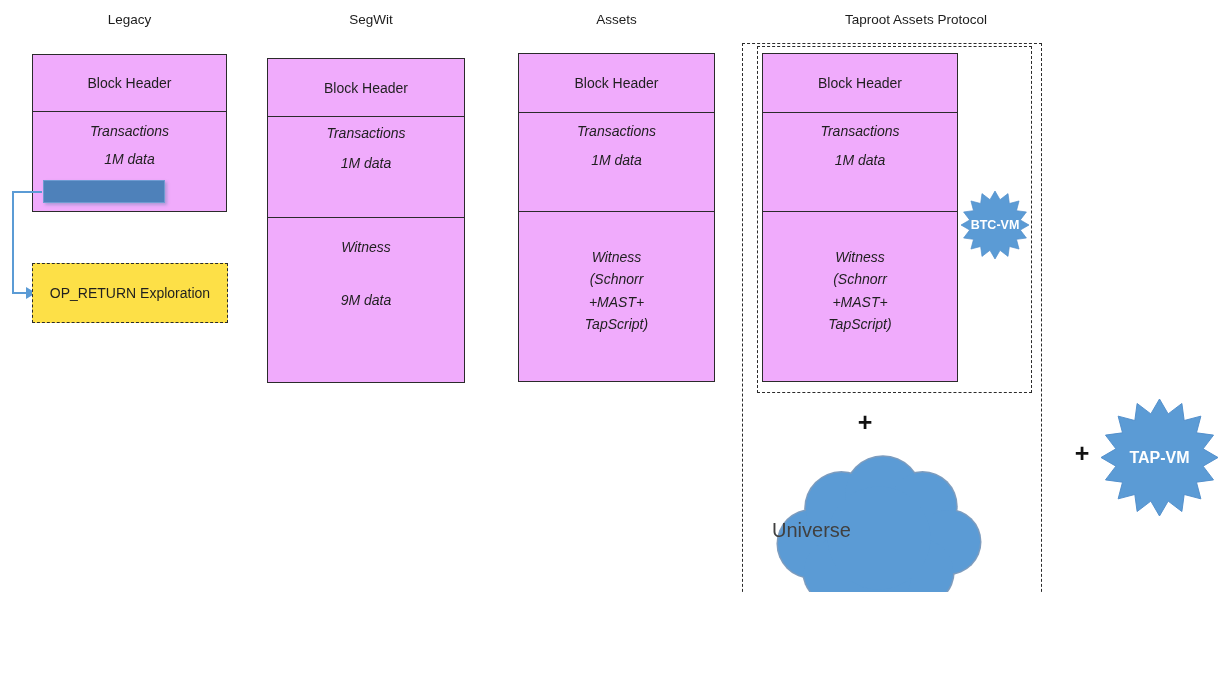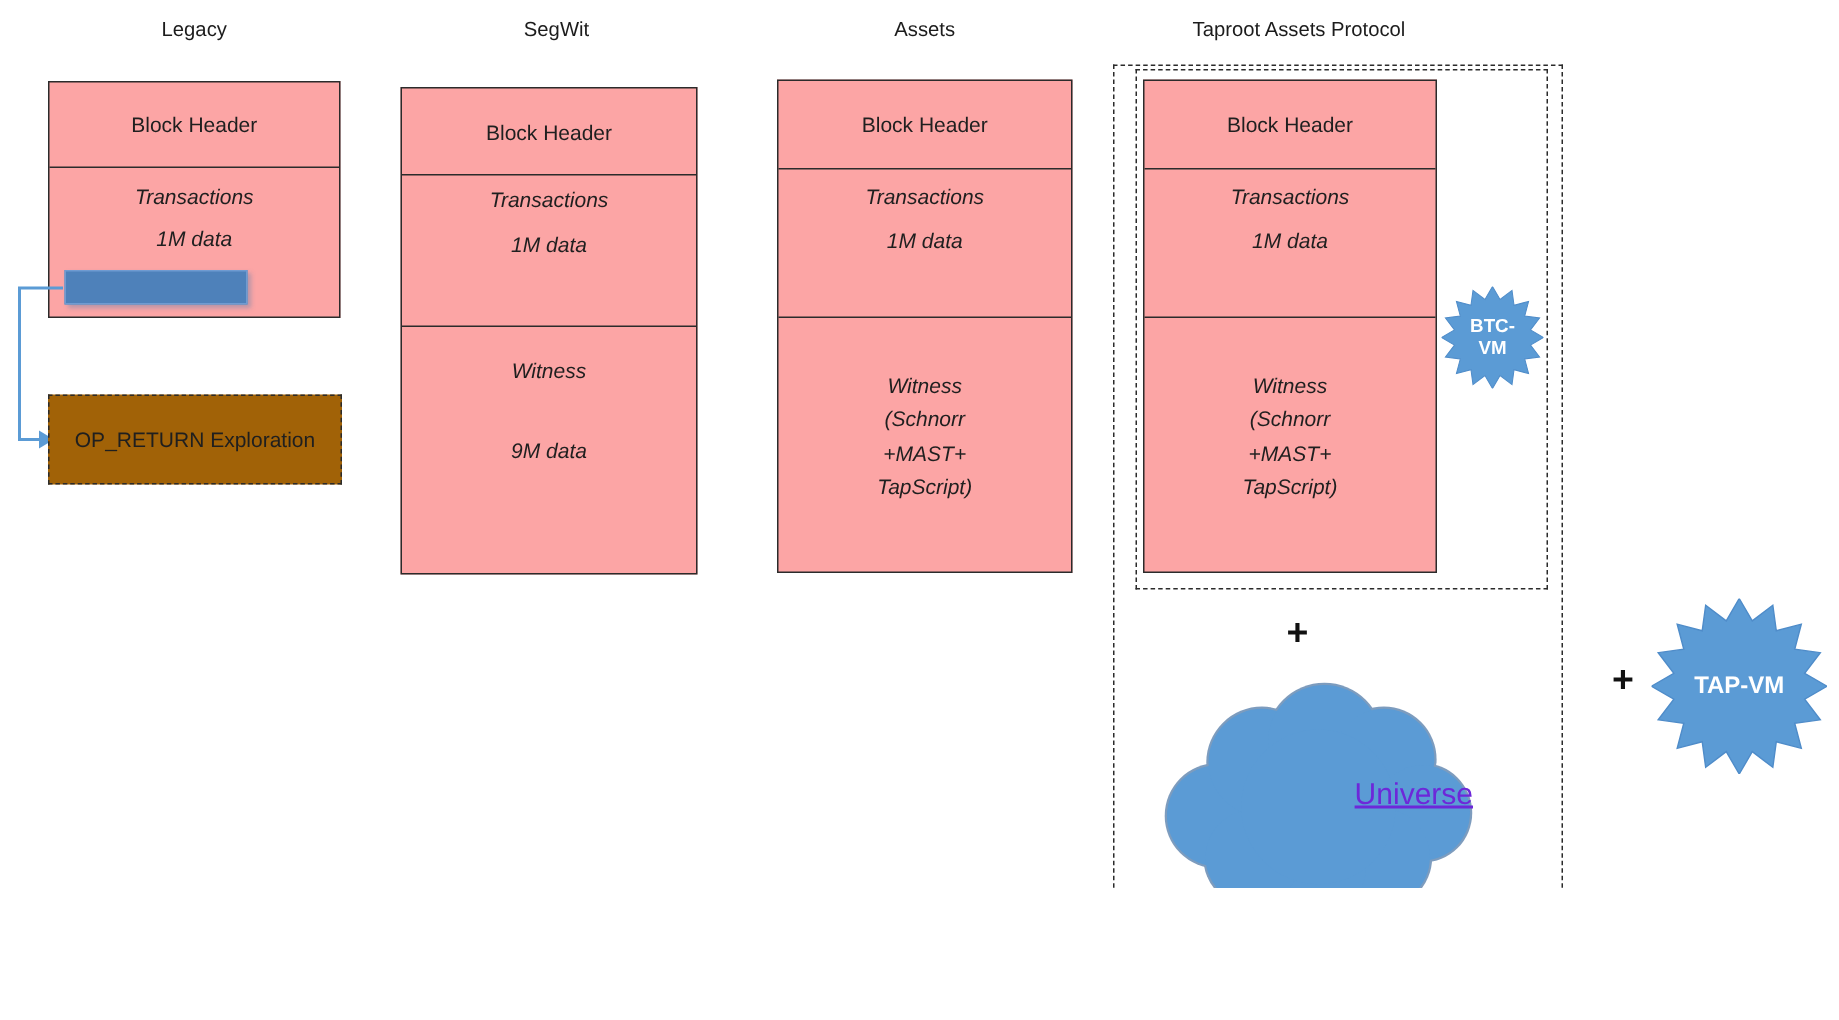--- a/index.html
+++ b/index.html
@@ -1,47 +1,47 @@
 <!DOCTYPE html>
 <html><head>
 <meta charset="utf-8">
 <style>
   html,body{margin:0;padding:0;background:#fff;}
   .canvas{position:relative;width:1226px;height:592px;background:#fff;overflow:hidden;
           font-family:"Liberation Sans",sans-serif;color:#1f1f1f;}
   .col-title{position:absolute;top:12px;text-align:center;font-size:13.5px;color:#1c1c1c;}
-  .block{position:absolute;background:#fca5a5;border:1.6px solid #2b2b2b;box-sizing:border-box;}
+  .block{position:absolute;background:#f0abfc;border:1.6px solid #2b2b2b;box-sizing:border-box;}
   .sec{position:relative;box-sizing:border-box;text-align:center;font-size:14px;}
   .sec + .sec{border-top:1.6px solid #2b2b2b;font-style:italic;}
   .sec-center{display:flex;align-items:center;justify-content:center;}
   .line{line-height:16px;}
   .dashed-box{position:absolute;border:1.6px dashed #2b2b2b;box-sizing:border-box;background:transparent;}
-  .opreturn{display:flex;align-items:center;justify-content:center;font-size:14px;background:#a16207;}
+  .opreturn{display:flex;align-items:center;justify-content:center;font-size:14px;background:#fde047;}
   .data-bar{position:absolute;left:10px;top:68px;width:120px;height:21px;background:#4e81ba;
             border:1px solid #6f9bd1;box-shadow:2px 2px 3px rgba(100,130,170,0.45);}
   .overlay{position:absolute;left:0;top:0;pointer-events:none;}
   .star{position:absolute;}
   .star svg{position:absolute;left:0;top:0;}
-  .star-label{position:absolute;left:0;top:0;width:100%;height:100%;display:flex;flex-direction:column;
+  .star-label{position:absolute;left:0;top:0;width:100%;height:100%;display:flex;flex-direction:row;
               align-items:center;justify-content:center;color:#fff;font-weight:600;}
   .cloud{position:absolute;}
   .cloud-label{position:absolute;left:0;top:0;width:100%;height:100%;display:flex;align-items:center;
-               justify-content:flex-end;color:#6d28d9;font-size:20px;text-decoration:underline;}
+               justify-content:flex-start;color:#404040;font-size:20px;}
   .plus{position:absolute;width:40px;text-align:center;font-size:25px;font-weight:700;color:#111;line-height:26px;}
   .witness-multi{display:flex;flex-direction:column;align-items:center;padding-top:34px;line-height:22.4px;}
 </style>
 </head>
 <body>
 
 <div class="canvas">
 
   <div class="col-title" style="left:32px;width:195px;">Legacy</div>
   <div class="col-title" style="left:272px;width:198px;">SegWit</div>
   <div class="col-title" style="left:518px;width:197px;">Assets</div>
-  <div class="col-title" style="left:716px;width:300px;">Taproot Assets Protocol</div>
+  <div class="col-title" style="left:766px;width:300px;">Taproot Assets Protocol</div>
 
   <div class="block" style="left:32px;top:54px;width:195px;height:158px;">
     <div class="sec sec-center" style="height:56px;">
       <span class="line">Block Header</span>
     </div>
     <div class="sec" style="height:99px;">
       <div class="line" style="padding-top:11px;">Transactions</div>
       <div class="line" style="margin-top:12px;">1M data</div>
       <div class="data-bar"></div>
     </div>

